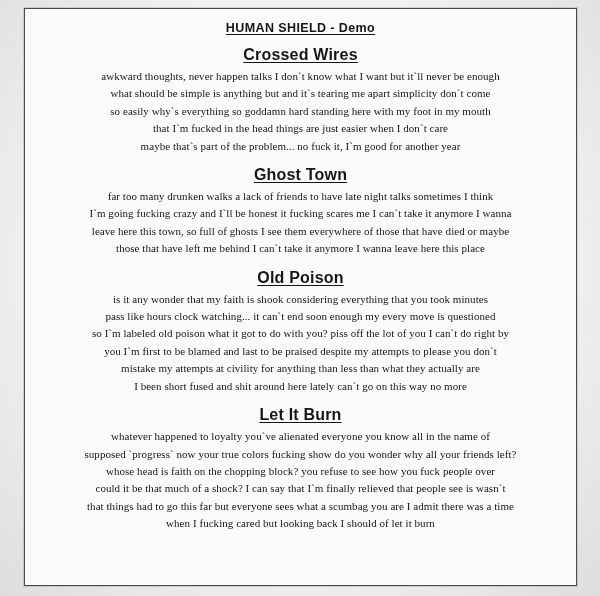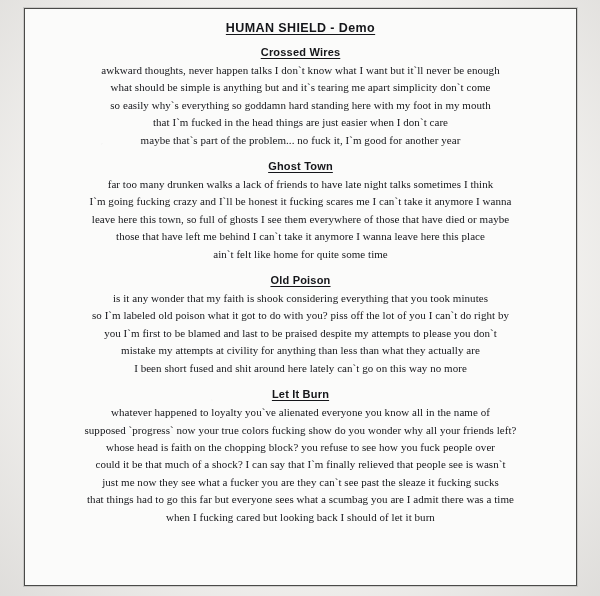--- a/index.html
+++ b/index.html
@@ -58,21 +58,21 @@
     text-decoration: underline;
     text-underline-offset: 2px;
   }
   .song {
     margin-top: 11px;
   }
   .song-title {
     text-align: center;
     font-family: "Liberation Sans", sans-serif;
     font-weight: bold;
-    font-size: 11px;
+    font-size: 16px;
     letter-spacing: 0.2px;
     text-decoration: underline;
     text-underline-offset: 2px;
     margin-bottom: 4px;
   }
   .lyrics {
     text-align: center;
     font-size: 11px;
     line-height: 17.4px;
     letter-spacing: 0.05px;
@@ -113,41 +113,40 @@
               <span class="ln">maybe that`s part of the problem... no fuck it, I`m good for another year</span>
             </div>
           </div>
           <div class="song">
             <div class="song-title">Ghost Town</div>
             <div class="lyrics">
               <span class="ln">far too many drunken walks a lack of friends to have late night talks sometimes I think</span>
               <span class="ln">I`m going fucking crazy and I`ll be honest it fucking scares me I can`t take it anymore I wanna</span>
               <span class="ln">leave here this town, so full of ghosts I see them everywhere of those that have died or maybe</span>
               <span class="ln">those that have left me behind I can`t take it anymore I wanna leave here this place</span>
-              <span class="ln">ain`t felt like home for quite some time</span>
             </div>
           </div>
           <div class="song">
             <div class="song-title">Old Poison</div>
             <div class="lyrics">
               <span class="ln">is it any wonder that my faith is shook considering everything that you took minutes</span>
+              <span class="ln">pass like hours clock watching... it can`t end soon enough my every move is questioned</span>
               <span class="ln">so I`m labeled old poison what it got to do with you? piss off the lot of you I can`t do right by</span>
               <span class="ln">you I`m first to be blamed and last to be praised despite my attempts to please you don`t</span>
               <span class="ln">mistake my attempts at civility for anything than less than what they actually are</span>
               <span class="ln">I been short fused and shit around here lately can`t go on this way no more</span>
             </div>
           </div>
           <div class="song">
             <div class="song-title">Let It Burn</div>
             <div class="lyrics">
               <span class="ln">whatever happened to loyalty you`ve alienated everyone you know all in the name of</span>
               <span class="ln">supposed `progress` now your true colors fucking show do you wonder why all your friends left?</span>
               <span class="ln">whose head is faith on the chopping block? you refuse to see how you fuck people over</span>
               <span class="ln">could it be that much of a shock? I can say that I`m finally relieved that people see is wasn`t</span>
-              <span class="ln">just me now they see what a fucker you are they can`t see past the sleaze it fucking sucks</span>
               <span class="ln">that things had to go this far but everyone sees what a scumbag you are I admit there was a time</span>
               <span class="ln">when I fucking cared but looking back I should of let it burn</span>
             </div>
           </div>
         </div>
       <div class="grain"></div>
     </div>
   </div>
 </div>
 

